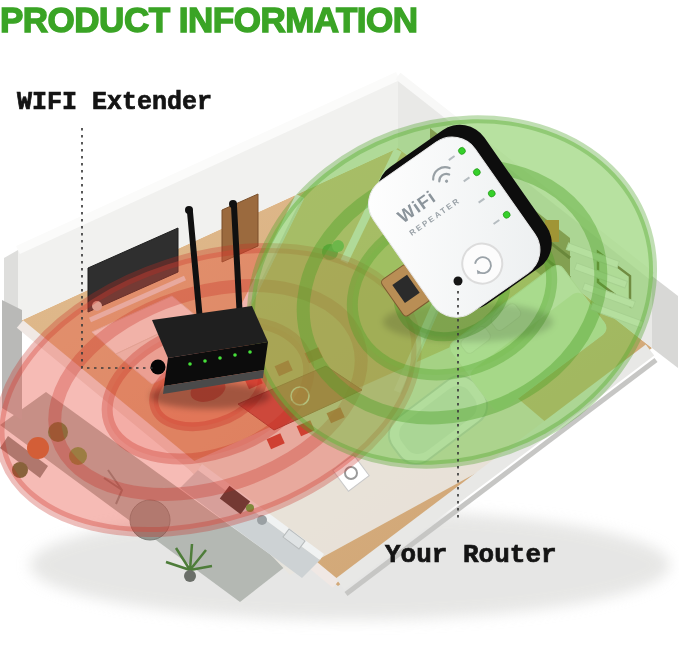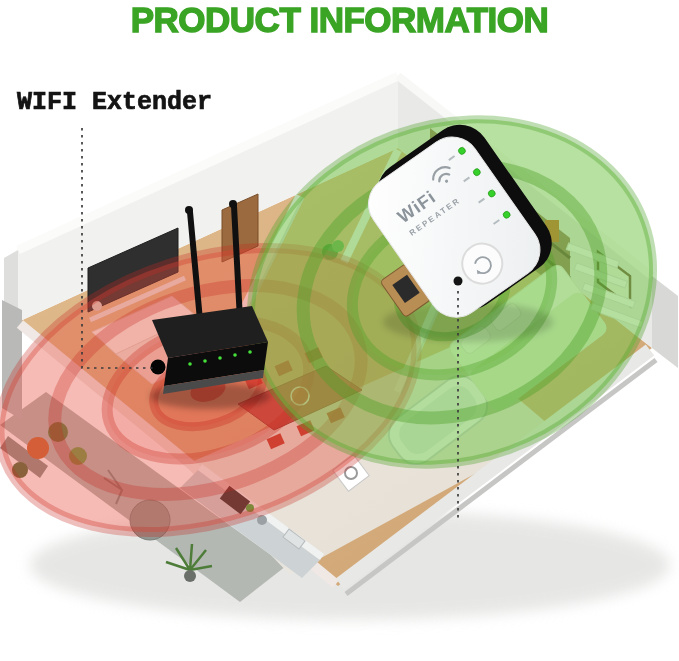--- a/index.html
+++ b/index.html
@@ -1,20 +1,20 @@
 <!DOCTYPE html>
 <html><head>
 <meta charset="utf-8">
 <style>
   html,body{margin:0;padding:0;background:#ffffff;}
   body{width:679px;height:661px;position:relative;overflow:hidden;
        font-family:"Liberation Sans",sans-serif;}
   .stage{position:absolute;left:0;top:0;width:679px;height:661px;}
   svg{position:absolute;left:0;top:0;}
-  .title{position:absolute;top:0;left:0;width:679px;text-align:center;
+  .title{position:absolute;top:0;left:0;width:679px;
          font-size:35px;font-weight:bold;letter-spacing:-0.5px;
          color:#3aa425;-webkit-text-stroke:1.4px #3aa425;white-space:nowrap;}
   .callout{position:absolute;font-size:25px;font-weight:bold;color:#141414;
            -webkit-text-stroke:0.7px #141414;white-space:nowrap;font-family:Liberation Mono, monospace;}
   .callout.extender{left:17px;top:88px;}
   .callout.router{left:385px;top:540px;font-size:26px;}
 </style>
 </head>
 <body>
 
@@ -207,14 +207,15 @@
     </g>
   </g>
   <circle cx="458" cy="281" r="4.5" fill="#151515"></circle>
 
   <path d="M82,128 L82,368 L154,368" fill="none" stroke="#3c3c3c" stroke-width="1.7" stroke-dasharray="2.5 4.5"></path>
   <path d="M458,291 L458,520" fill="none" stroke="#3c3c3c" stroke-width="1.7" stroke-dasharray="2.5 4.5"></path>
 </svg>
 
 <div class="title">PRODUCT INFORMATION</div>
 <div class="callout extender">WIFI Extender</div>
+<div class="callout router">Your Router</div>
 
 </div>
 
 </body></html>

